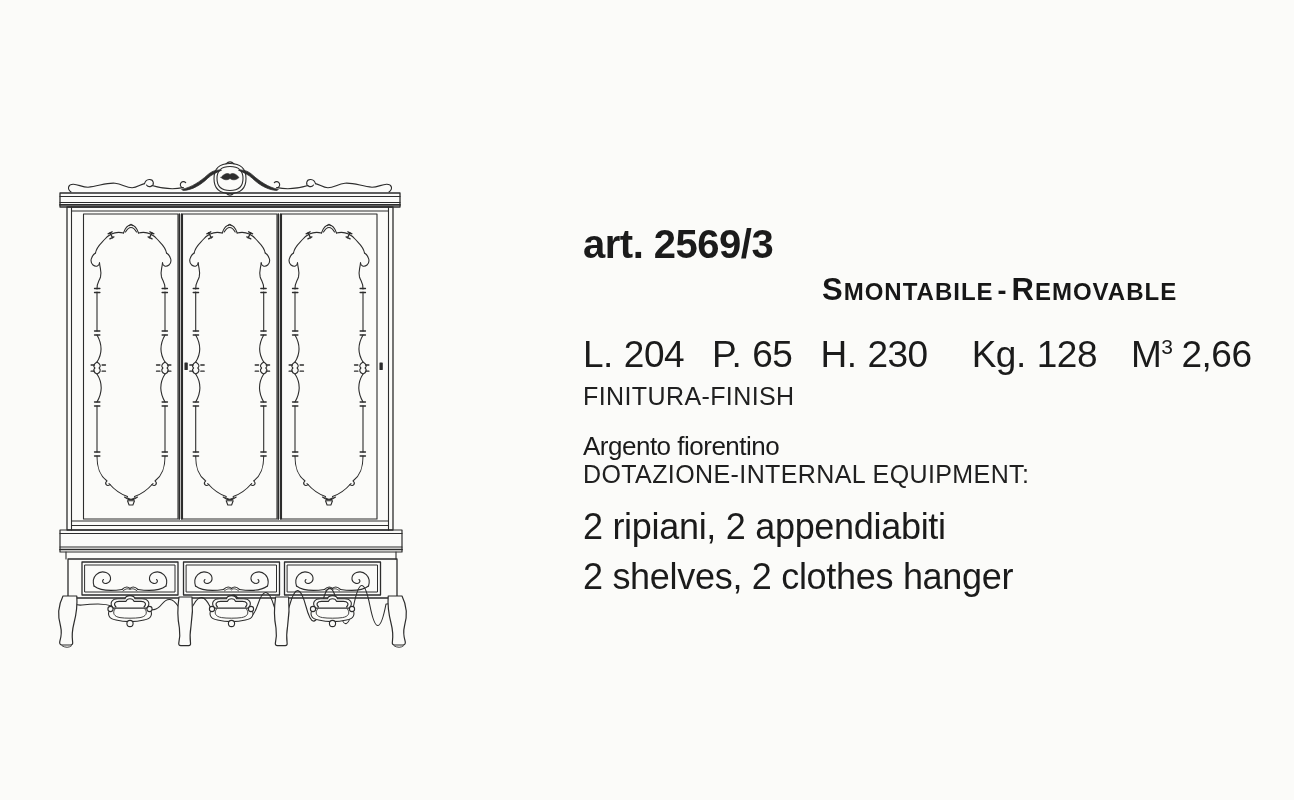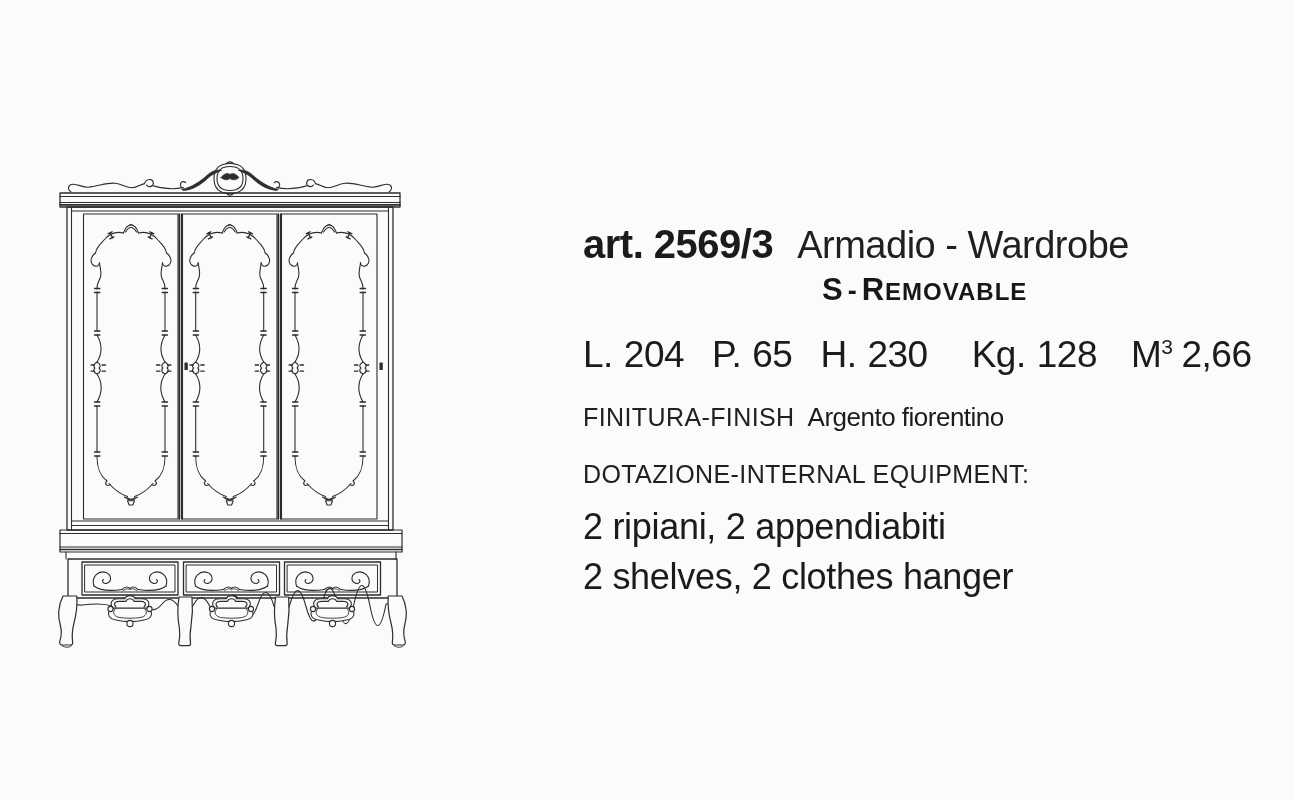--- a/index.html
+++ b/index.html
@@ -22,21 +22,21 @@
   .subtitle{top:272px;left:239px;font-weight:bold;letter-spacing:1px;color:#171717;}
   .subtitle .lead{font-size:31px;}
   .subtitle .caps-rest{font-size:24px;}
   .subtitle .sep{font-size:27px;margin:0 4px;}
   .dims{top:334px;font-size:37px;letter-spacing:-0.5px;}
   .dim{display:inline-flex;align-items:baseline;margin-right:28px;}
   .dim .lbl{margin-right:11px;}
   .dim-kg{margin-left:16px;}
   .dim-vol{margin-left:6px;margin-right:0;}
   .dim-vol sup{font-size:21px;position:relative;top:-13px;margin-right:9px;}
-  .finish{top:402px;gap:13px;}
+  .finish{top:382px;gap:20px;flex-direction:column;}
   .cap-label{font-size:25px;letter-spacing:0.4px;color:#202020;}
   .finish-value{font-size:26px;letter-spacing:-0.5px;}
   .equip-label{top:460px;}
   .equip-line1{top:506px;font-size:36px;letter-spacing:-0.3px;}
   .equip-line2{top:556px;font-size:36px;letter-spacing:-0.3px;text-align:right;}
 </style>
 </head>
 <body>
 
 <div class="page">
@@ -180,25 +180,25 @@
       <use href="#pendant" transform="translate(90,464)"></use>
       <use href="#pendant" transform="translate(191.5,464)"></use>
       <use href="#pendant" transform="translate(292.5,464)"></use>
     </g>
   </svg>
 
   <div class="info">
 
     <div class="row head">
       <span class="art">art. 2569/3</span>
-      <span class="name">Armadio - Wardrobe</span>
     </div>
 
     <div class="row subtitle">
       <span class="lead">S</span>
+        <span class="caps-rest">MONTABILE</span>
         <span class="sep">-</span>
         <span class="lead">R</span>
         <span class="caps-rest">EMOVABLE</span>
     </div>
 
     <div class="row dims">
       <span class="dim">
         <span class="lbl">L.</span>
         <span class="val">204</span>
       </span>

